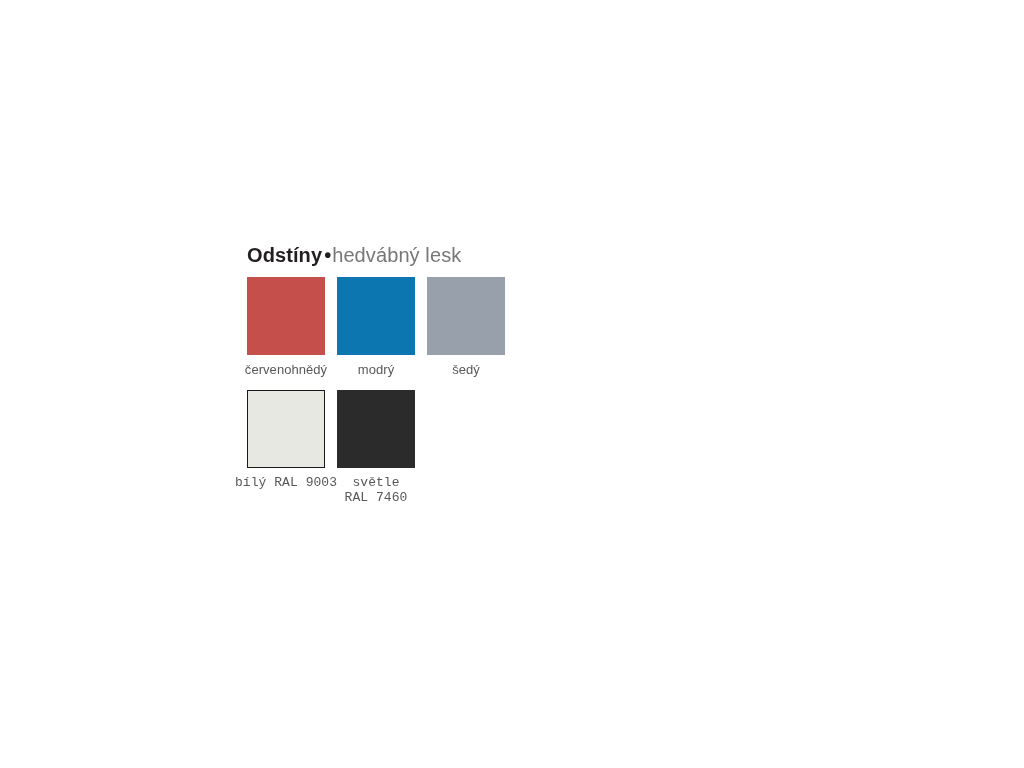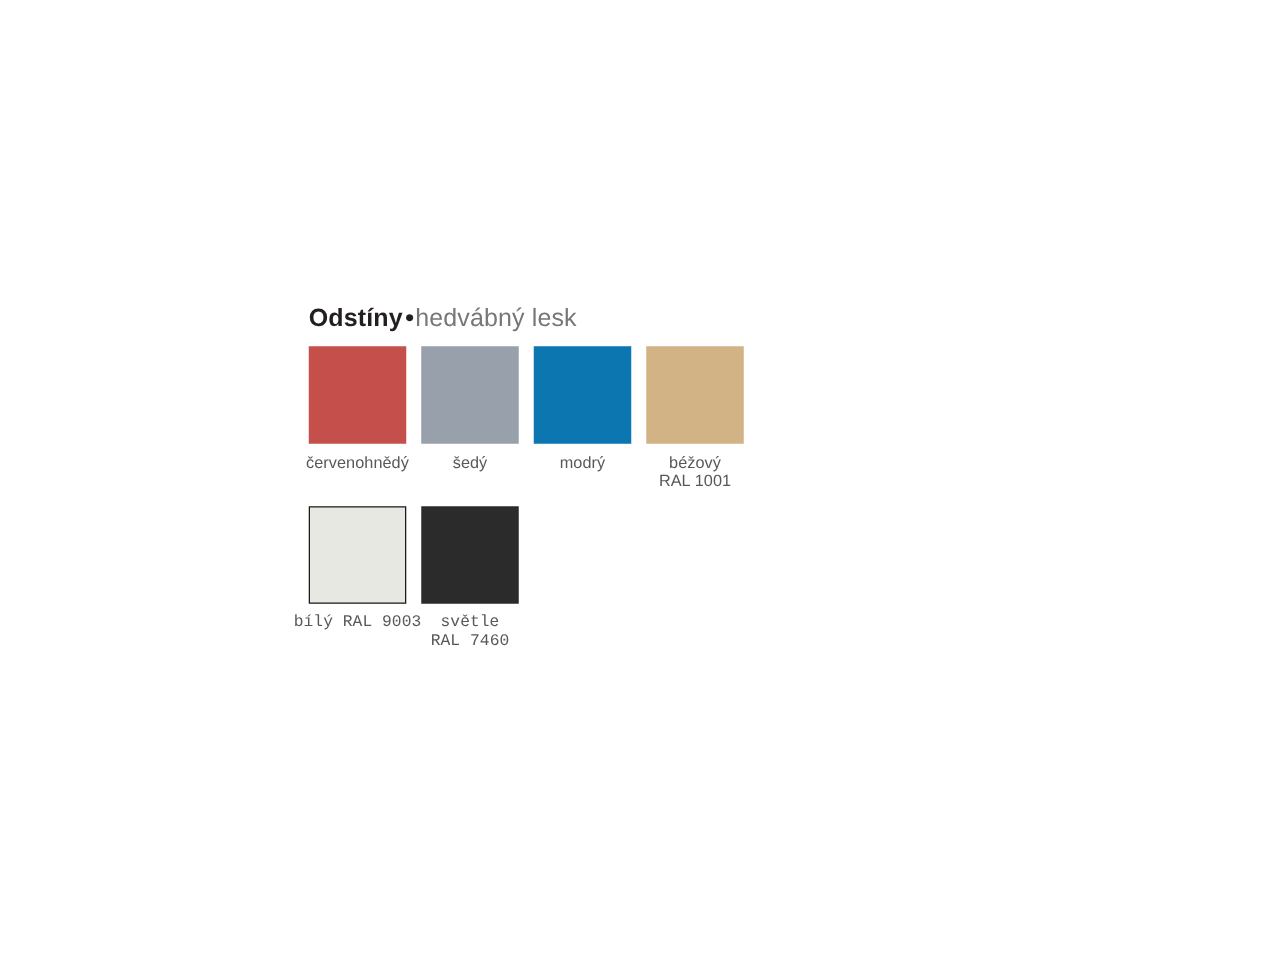--- a/index.html
+++ b/index.html
@@ -101,42 +101,35 @@
     <div class="swatch-cell">
       <span class="swatch-chip" style="background-color: rgb(197, 80, 75);"></span>
       <span class="swatch-label">
         <span>červenohnědý</span>
         
       </span>
     </div>
 
 
     <div class="swatch-cell">
-      <span class="swatch-chip" style="background-color: rgb(152, 161, 171);"></span>
-      <span class="swatch-label">
-        <span>šedý</span>
-        
-      </span>
-    </div>
-
-    <div class="swatch-cell">
       <span class="swatch-chip" style="background-color: rgb(11, 118, 176);"></span>
       <span class="swatch-label">
         <span>modrý</span>
         
       </span>
     </div>
 
     <div class="swatch-cell">
-      <span class="swatch-chip" style="background-color: rgb(210, 179, 133);"></span>
+      <span class="swatch-chip" style="background-color: rgb(152, 161, 171);"></span>
       <span class="swatch-label">
-        <span>béžový</span>
-        <span class="ral">RAL 1001</span>
+        <span>šedý</span>
+        
       </span>
     </div>
+
 
 
   </div>
 
   <div class="swatch-row row-2">
 
     <div class="swatch-cell">
       <span class="swatch-chip bordered" style="background-color: rgb(232, 232, 226);"></span>
       <span class="swatch-label">
         <span>bílý RAL 9003</span>

